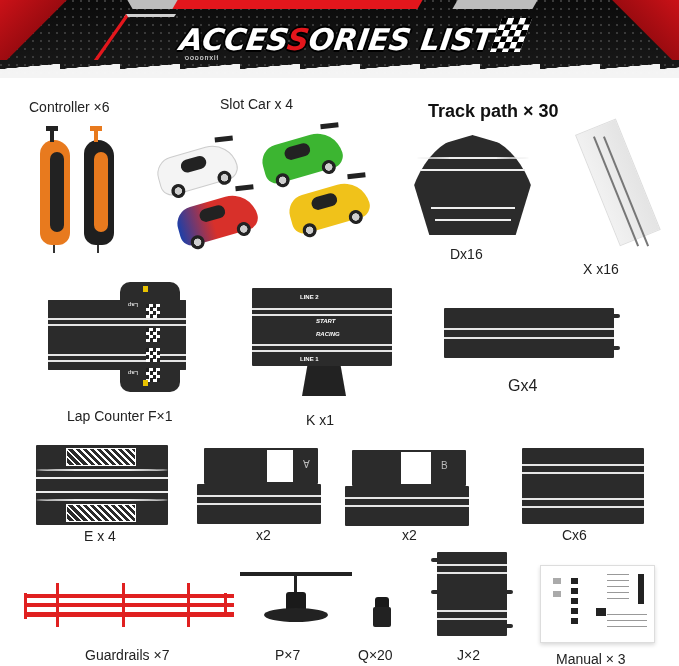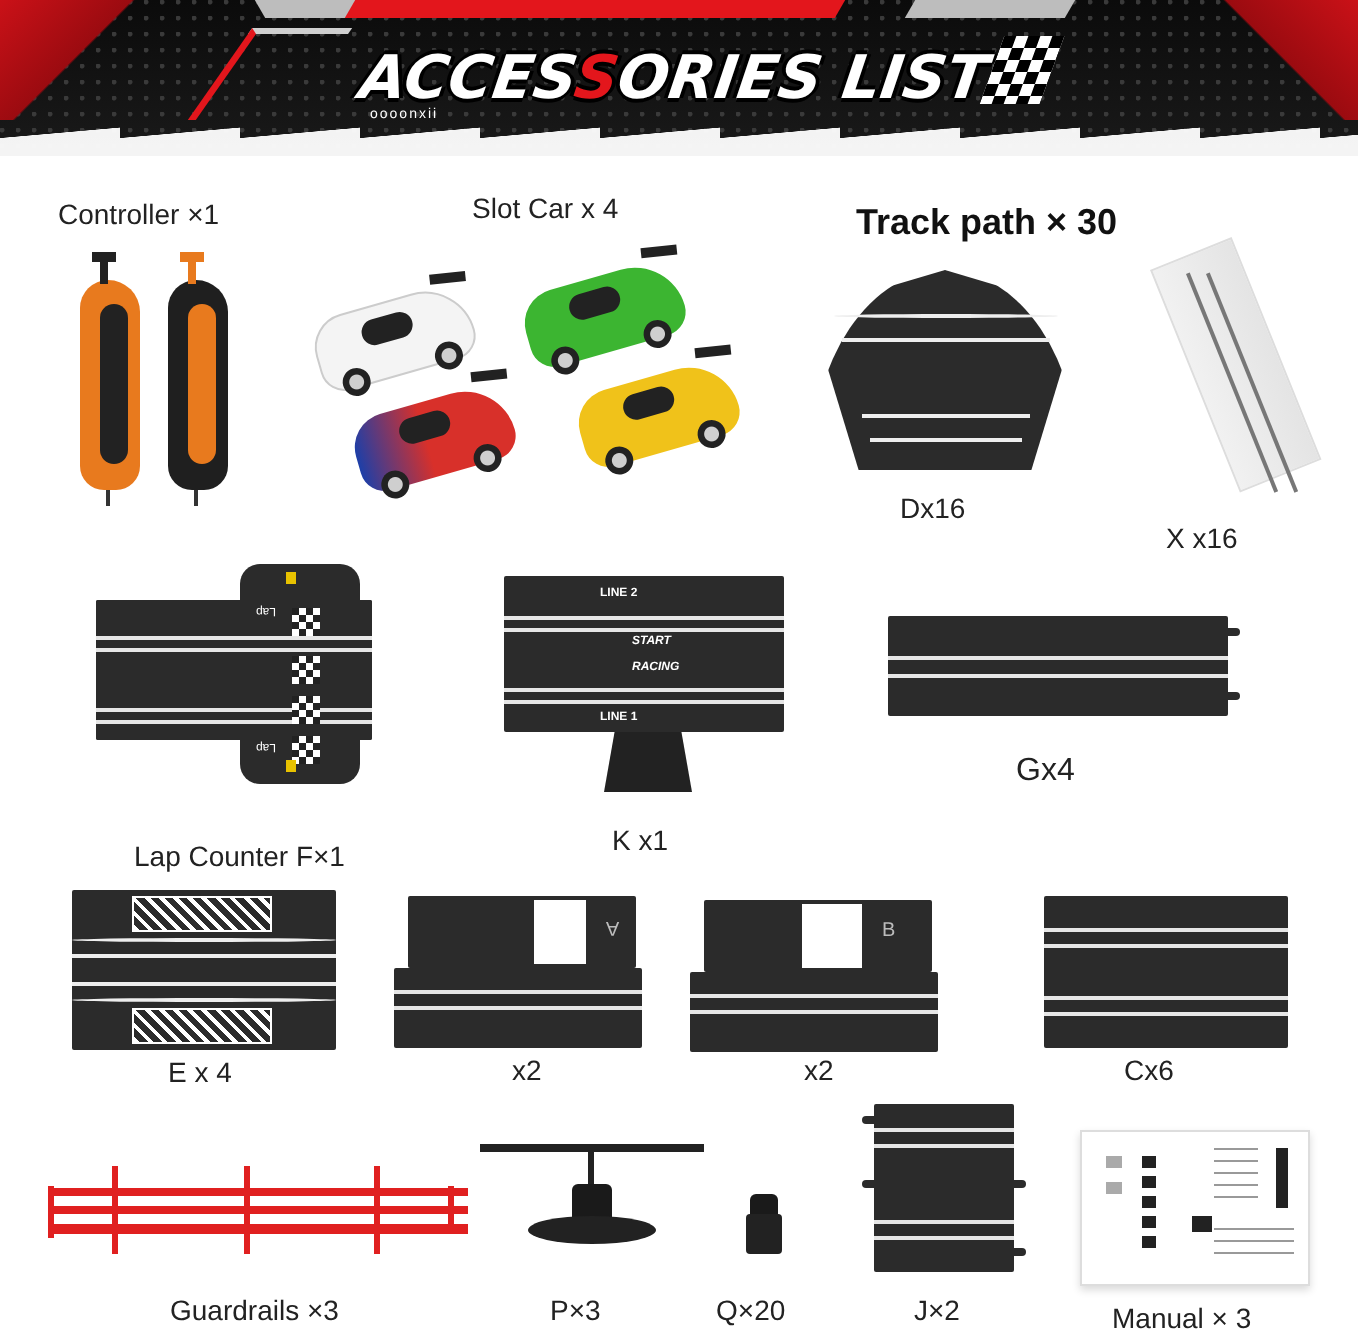--- a/index.html
+++ b/index.html
@@ -141,35 +141,35 @@
   <div class="top-stripe-grey-l"></div>
   <div class="top-stripe-red"></div>
   <div class="top-stripe-grey-r"></div>
   <div class="chevron"></div>
   <div class="title"><span>ACCES</span><span class="red">S</span><span>ORIES LIST</span></div>
   <div class="subtitle-dots">oooonxii</div>
   <div class="flag"></div>
   <div class="grunge"></div>
 </div>
 
-<div class="label" style="left:29px; top:99px;">Controller ×1</div>
+<div class="label" style="left:29px; top:99px;">Controller ×6</div>
 <div>
   <div class="controller" style="left:40px; top:140px; background:#e87a1e;">
     <div class="grip" style="background:#222;"></div>
     <div class="trigger" style="background:#222;"></div>
     <div class="wire"></div>
   </div>
   <div class="controller" style="left:84px; top:140px; background:#1f1f1f;">
     <div class="grip" style="background:#e87a1e;"></div>
     <div class="trigger" style="background:#e87a1e;"></div>
     <div class="wire"></div>
   </div>
 </div>
 
-<div class="label" style="left:236px; top:96px;">Slot Car x 4</div>
+<div class="label" style="left:220px; top:96px;">Slot Car x 4</div>
 <div>
   <div class="car" style="left:157px; top:150px; background:#f4f4f4; border:1px solid #ccc;">
     <div class="window"></div>
       <div class="spoiler"></div>
     <div class="wheel" style="left:8px;"></div>
       <div class="wheel" style="left:56px;"></div>
   </div>
   <div class="car" style="left:262px; top:138px; background:#3cb531;">
     <div class="window"></div>
       <div class="spoiler"></div>
@@ -219,21 +219,21 @@
   </div>
   <div style="position:absolute; left:98px; top:22px; width:14px; height:14px; background:conic-gradient(#fff 25%, #222 0 50%, #fff 0 75%, #222 0) 0 0/7px 7px;"></div>
   <div style="position:absolute; left:98px; top:46px; width:14px; height:14px; background:conic-gradient(#fff 25%, #222 0 50%, #fff 0 75%, #222 0) 0 0/7px 7px;"></div>
   <div style="position:absolute; left:98px; top:66px; width:14px; height:14px; background:conic-gradient(#fff 25%, #222 0 50%, #fff 0 75%, #222 0) 0 0/7px 7px;"></div>
   <div style="position:absolute; left:98px; top:86px; width:14px; height:14px; background:conic-gradient(#fff 25%, #222 0 50%, #fff 0 75%, #222 0) 0 0/7px 7px;"></div>
   <div style="position:absolute; left:80px; top:20px; font-size:6px; color:#fff; transform:rotate(180deg);">Lap</div>
   <div style="position:absolute; left:80px; top:88px; font-size:6px; color:#fff; transform:rotate(180deg);">Lap</div>
   <div style="position:absolute; left:95px; top:4px; width:5px; height:6px; background:#e8c200;"></div>
   <div style="position:absolute; left:95px; top:98px; width:5px; height:6px; background:#e8c200;"></div>
 </div>
-<div class="label" style="left:67px; top:420px;">Lap Counter F×1</div>
+<div class="label" style="left:67px; top:408px;">Lap Counter F×1</div>
 
 <div style="position:absolute; left:252px; top:288px; width:140px; height:110px;">
   <div class="track" style="left:0; top:0; width:140px; height:78px;">
     <div class="rail" style="top:20px;"></div>
     <div class="rail" style="top:26px;"></div>
     <div class="rail" style="top:56px;"></div>
     <div class="rail" style="top:62px;"></div>
   </div>
   <div style="position:absolute; left:48px; top:6px; font-size:6px; color:#fff; font-weight:bold;">LINE 2</div>
   <div style="position:absolute; left:64px; top:30px; font-size:6px; color:#fff; font-weight:bold; font-style:italic;">START</div>
@@ -295,29 +295,29 @@
 <div class="guardrail" style="left:24px; top:583px; width:210px; height:50px;">
   <div class="bar" style="top:11px;"></div>
   <div class="bar" style="top:20px;"></div>
   <div class="bar" style="top:29px; height:5px;"></div>
   <div class="post" style="left:32px; top:0; height:44px;"></div>
   <div class="post" style="left:98px; top:0; height:44px;"></div>
   <div class="post" style="left:163px; top:0; height:44px;"></div>
   <div class="post" style="left:0; top:10px; height:26px;"></div>
   <div class="post" style="left:200px; top:10px; height:24px;"></div>
 </div>
-<div class="label" style="left:85px; top:647px;">Guardrails ×3</div>
+<div class="label" style="left:85px; top:647px;">Guardrails ×7</div>
 
 <div style="position:absolute; left:240px; top:568px; width:112px; height:60px;">
   <div style="position:absolute; left:0; top:4px; width:112px; height:4px; background:#222; clip-path:polygon(0 0,100% 0,100% 100%,60% 100%,50% 250%,40% 100%,0 100%);"></div>
   <div style="position:absolute; left:54px; top:8px; width:3px; height:18px; background:#222;"></div>
   <div style="position:absolute; left:46px; top:24px; width:20px; height:22px; background:#1a1a1a; border-radius:3px;"></div>
   <div style="position:absolute; left:24px; top:40px; width:64px; height:14px; background:#222; border-radius:50%;"></div>
 </div>
-<div class="label" style="left:275px; top:647px;">P×3</div>
+<div class="label" style="left:275px; top:647px;">P×7</div>
 
 <div style="position:absolute; left:373px; top:597px; width:18px; height:30px;">
   <div style="position:absolute; left:2px; top:0; width:14px; height:10px; background:#1a1a1a; border-radius:3px 3px 0 0;"></div>
   <div style="position:absolute; left:0; top:10px; width:18px; height:20px; background:#222; border-radius:2px;"></div>
 </div>
 <div class="label" style="left:358px; top:647px;">Q×20</div>
 
 <div class="track" style="left:437px; top:552px; width:70px; height:84px;">
   <div class="rail" style="top:12px;"></div>
   <div class="rail" style="top:20px;"></div>

